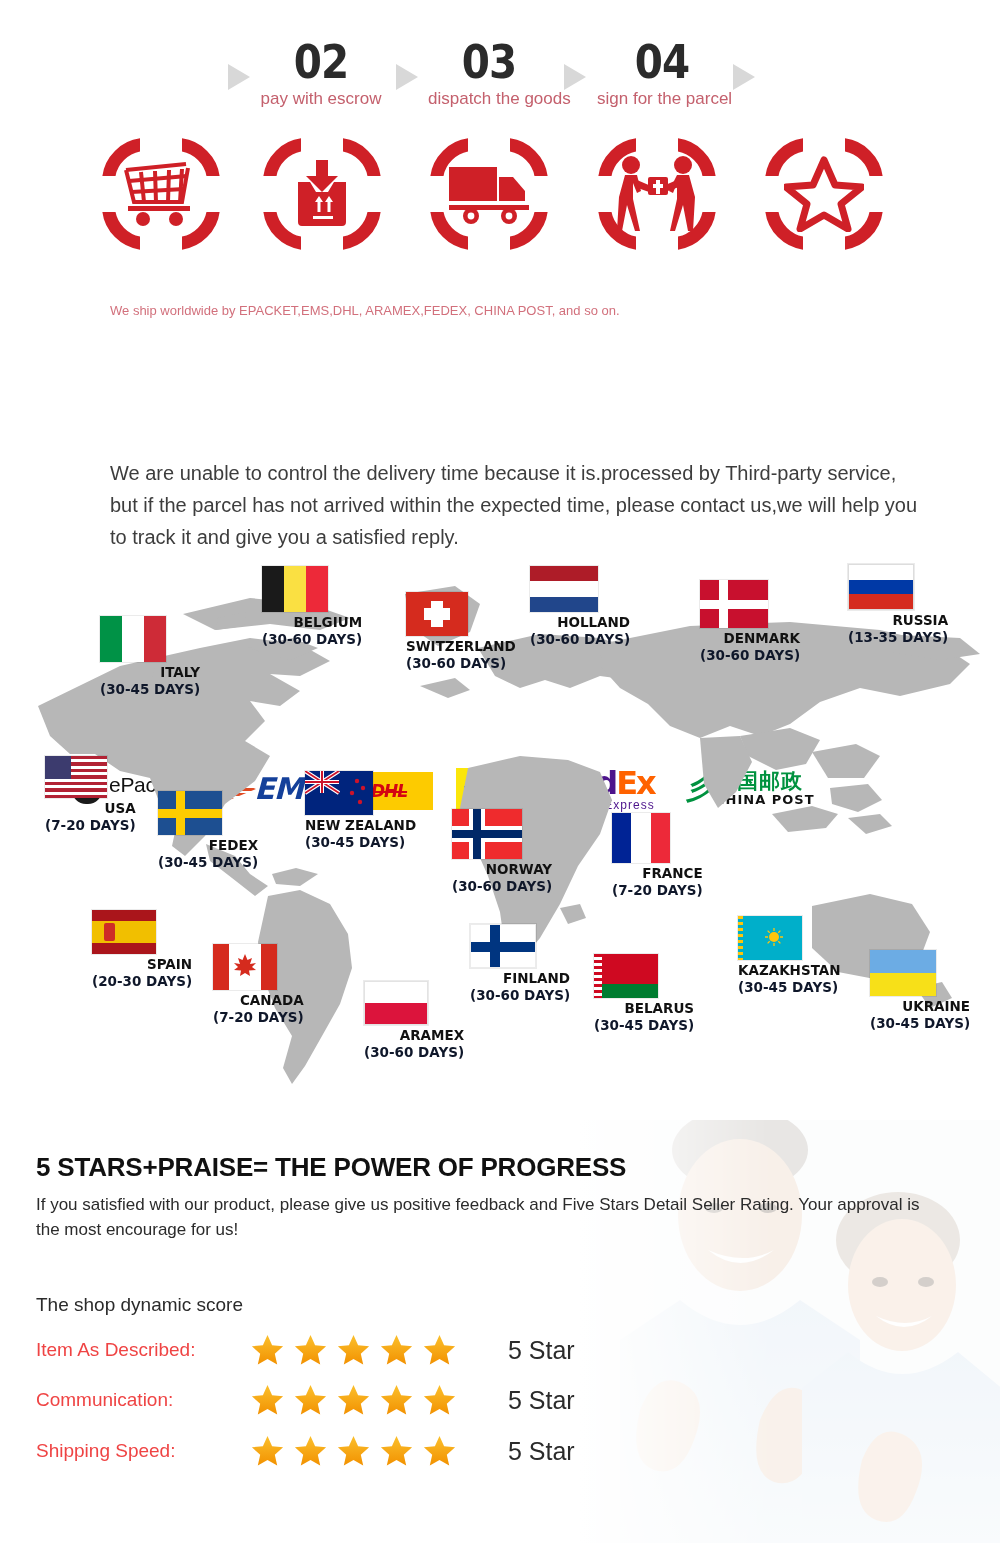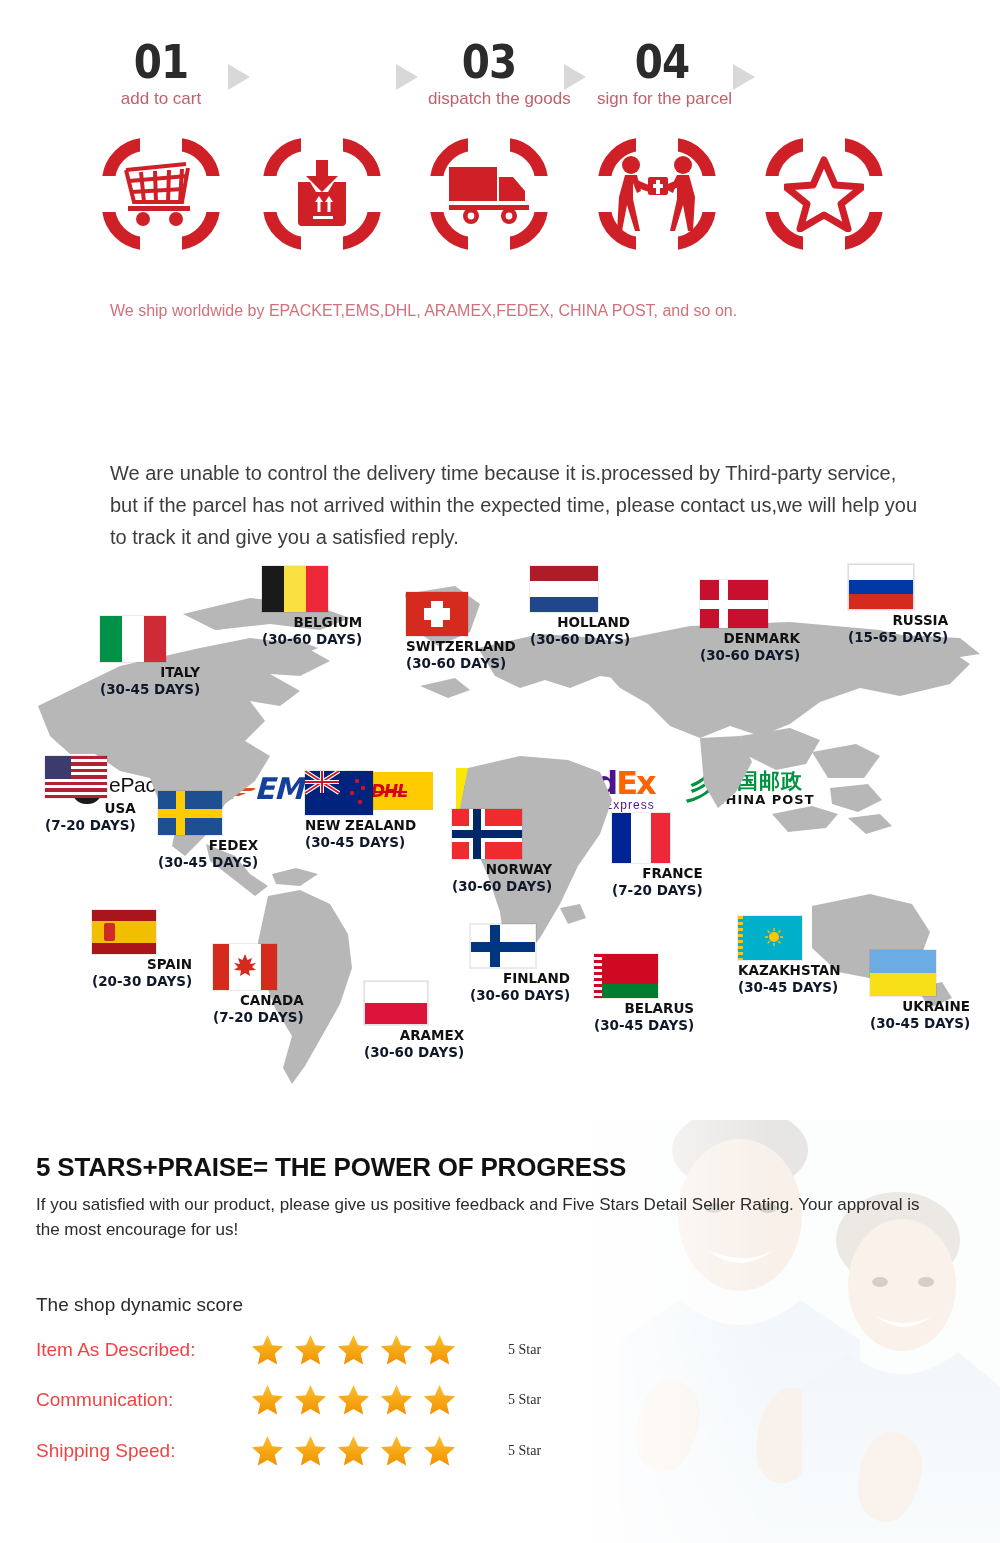--- a/index.html
+++ b/index.html
@@ -37,21 +37,21 @@
   }
   .c-tl { left:0; top:0; }       .c-tl:before { left:0; top:0; }
   .c-tr { right:0; top:0; }      .c-tr:before { right:0; top:0; }
   .c-bl { left:0; bottom:0; }    .c-bl:before { left:0; bottom:0; }
   .c-br { right:0; bottom:0; }   .c-br:before { right:0; bottom:0; }
   .glyph { position:absolute; left:50%; top:50%; transform:translate(-50%,-50%); }
 
   
   .ship-text {
     position:absolute; left:110px; top:296px; width:820px;
-    font-size:16px; color:#d2707c; line-height:30px;
+    font-size:13px; color:#d2707c; line-height:30px;
   }
 
   
   .logos { position:absolute; left:0; top:380px; width:1000px; height:62px; }
   .logo { position:absolute; }
 
   .epacket-mark {
     width:30px; height:38px; background:#1a1a1a;
     border-radius:3px 3px 14px 14px; position:relative;
   }
@@ -131,34 +131,34 @@
     font-size:26px; font-weight:bold; color:#111; letter-spacing:-.2px;
   }
   .rate-sub {
     position:absolute; left:36px; top:1192px; width:900px;
     font-size:17px; color:#2b2b2b; line-height:25px;
   }
   .dyn { position:absolute; left:36px; top:1294px; font-size:19px; color:#2b2b2b; }
   .rrow { position:absolute; left:36px; height:40px; display:flex; align-items:center; }
   .rlabel { width:215px; font-size:19px; color:#ef4444; }
   .rstars { display:flex; gap:10px; width:245px; }
-  .rvalue { font-size:14px; color:#2b2b2b; margin-left:12px;font-family:Liberation Serif, serif; }
+  .rvalue { font-size:25px; color:#2b2b2b; margin-left:12px; }
   .star { width:33px; height:32px; }
 </style>
 </head>
 <body>
 
 <div class="steps">
 
-  <div class="step" style="left:100px; top:0; width:122px;">
-    <div class="step-num">01</div>
-    <div class="step-label">add to cart</div>
-  </div>
   <div class="arrow" style="left:228px;"></div>
 
+  <div class="step" style="left:260px; top:0; width:122px;">
+    <div class="step-num">02</div>
+    <div class="step-label">pay with escrow</div>
+  </div>
   <div class="arrow" style="left:396px;"></div>
 
   <div class="step" style="left:428px; top:0; width:122px;">
     <div class="step-num">03</div>
     <div class="step-label">dispatch the goods</div>
   </div>
   <div class="arrow" style="left:564px;"></div>
 
   <div class="step" style="left:597px; top:0; width:130px;">
     <div class="step-num">04</div>
@@ -378,21 +378,21 @@
       <span style="position:absolute;left:19px;top:0;width:9px;height:48px;background:#fff;"></span>
       <span style="position:absolute;left:0;top:20px;width:68px;height:9px;background:#fff;"></span>
     </div>
     <div class="cname">DENMARK</div>
     <div class="cdays">(30-60 DAYS)</div>
   </div>
 
   <div class="pin" style="left:848px; top:8px;">
     <div class="flag" style="width:66px;height:46px;background:linear-gradient(180deg,#ffffff 0 33.3%,#0039a6 33.3% 66.6%,#d52b1e 66.6% 100%);border:1px solid #ddd;"></div>
     <div class="cname">RUSSIA</div>
-    <div class="cdays">(15-65 DAYS)</div>
+    <div class="cdays">(13-35 DAYS)</div>
   </div>
 
   <div class="pin" style="left:45px; top:200px;">
     <div class="flag" style="width:62px;height:42px;background:repeating-linear-gradient(180deg,#b22234 0 3.23px,#ffffff 3.23px 6.46px);">
       <span style="position:absolute;left:0;top:0;width:26px;height:23px;background:#3c3b6e;"></span>
     </div>
     <div class="cname">USA</div>
     <div class="cdays">(7-20 DAYS)</div>
   </div>
 

